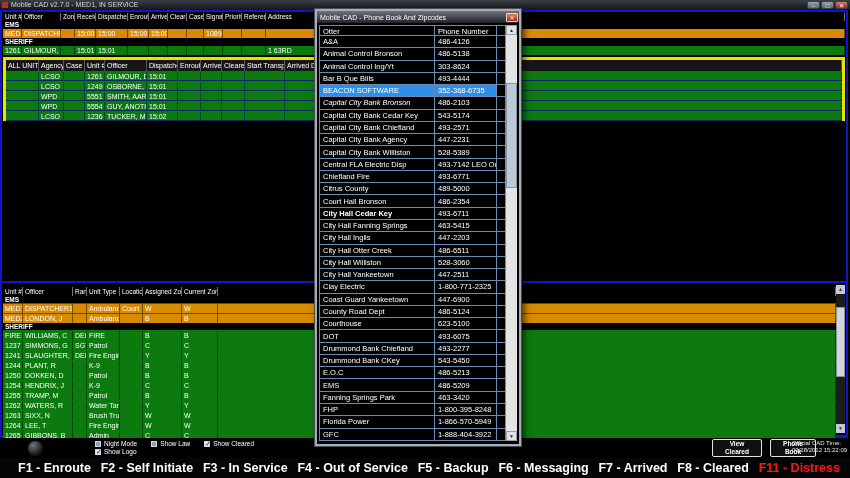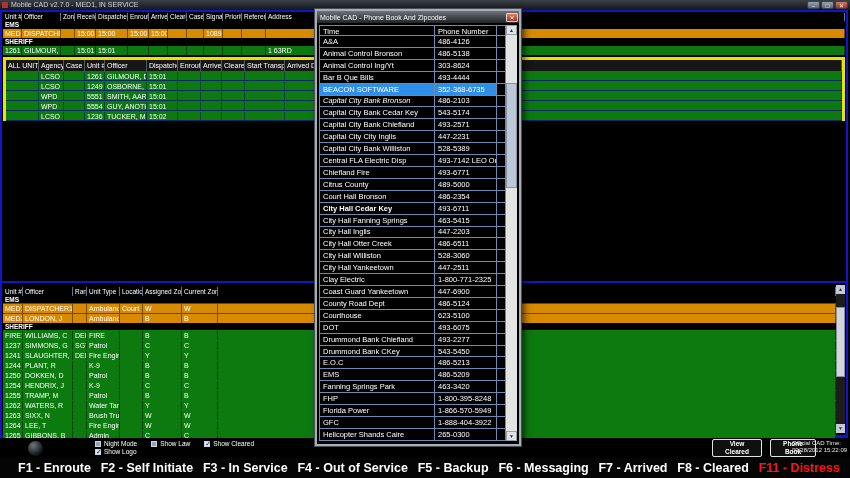--- a/index.html
+++ b/index.html
@@ -477,21 +477,21 @@
       <span class="fkey distress">F11 - Distress</span>
     </div>
 
   <div id="dialog">
     <div id="dlgTitle">
       <div id="dlgTitleText">Mobile CAD - Phone Book And Zipcodes</div>
       <div id="dlgClose">✕</div>
     </div>
     <div id="pbGrid">
       <div id="pbHead">
-        <div class="pbh" style="width:115px;">Time</div>
+        <div class="pbh" style="width:115px;">Otter</div>
         <div class="pbh" style="width:62px;">Phone Number</div>
         <div class="pbh" style="flex:1;"></div>
       </div>
       <div id="pbBody">
           <div class="pbrow">
             <div class="pbcell sel" style="width: 115px;">A&amp;A</div>
             <div class="pbcell sel" style="width: 62px;">486-4126</div>
             <div class="pbcell" style="flex: 1 1 0%;"></div>
           </div>
           <div class="pbrow">
@@ -523,21 +523,21 @@
             <div class="pbcell sel" style="width: 115px;">Capital City Bank Cedar Key</div>
             <div class="pbcell sel" style="width: 62px;">543-5174</div>
             <div class="pbcell" style="flex: 1 1 0%;"></div>
           </div>
           <div class="pbrow">
             <div class="pbcell sel" style="width: 115px;">Capital City Bank Chiefland</div>
             <div class="pbcell sel" style="width: 62px;">493-2571</div>
             <div class="pbcell" style="flex: 1 1 0%;"></div>
           </div>
           <div class="pbrow">
-            <div class="pbcell sel" style="width: 115px;">Capital City City Inglis</div>
+            <div class="pbcell sel" style="width: 115px;">Capital City Bank Agency</div>
             <div class="pbcell sel" style="width: 62px;">447-2231</div>
             <div class="pbcell" style="flex: 1 1 0%;"></div>
           </div>
           <div class="pbrow">
             <div class="pbcell sel" style="width: 115px;">Capital City Bank Williston</div>
             <div class="pbcell sel" style="width: 62px;">528-5389</div>
             <div class="pbcell" style="flex: 1 1 0%;"></div>
           </div>
           <div class="pbrow">
             <div class="pbcell sel" style="width: 115px;">Central FLA Electric Disp</div>
@@ -645,25 +645,20 @@
             <div class="pbcell" style="flex: 1 1 0%;"></div>
           </div>
           <div class="pbrow">
             <div class="pbcell sel" style="width: 115px;">Florida Power</div>
             <div class="pbcell sel" style="width: 62px;">1-866-570-5949</div>
             <div class="pbcell" style="flex: 1 1 0%;"></div>
           </div>
           <div class="pbrow">
             <div class="pbcell sel" style="width: 115px;">GFC</div>
             <div class="pbcell sel" style="width: 62px;">1-888-404-3922</div>
-            <div class="pbcell" style="flex: 1 1 0%;"></div>
-          </div>
-          <div class="pbrow">
-            <div class="pbcell sel" style="width: 115px;">Helicopter Shands Caire</div>
-            <div class="pbcell sel" style="width: 62px;">265-0300</div>
             <div class="pbcell" style="flex: 1 1 0%;"></div>
           </div>
         </div>
     </div>
     <div id="pbScroll">
       <div class="pb-arrow up">▲</div>
       <div id="pbThumb"></div>
       <div class="pb-arrow down">▼</div>
     </div>
   </div>

